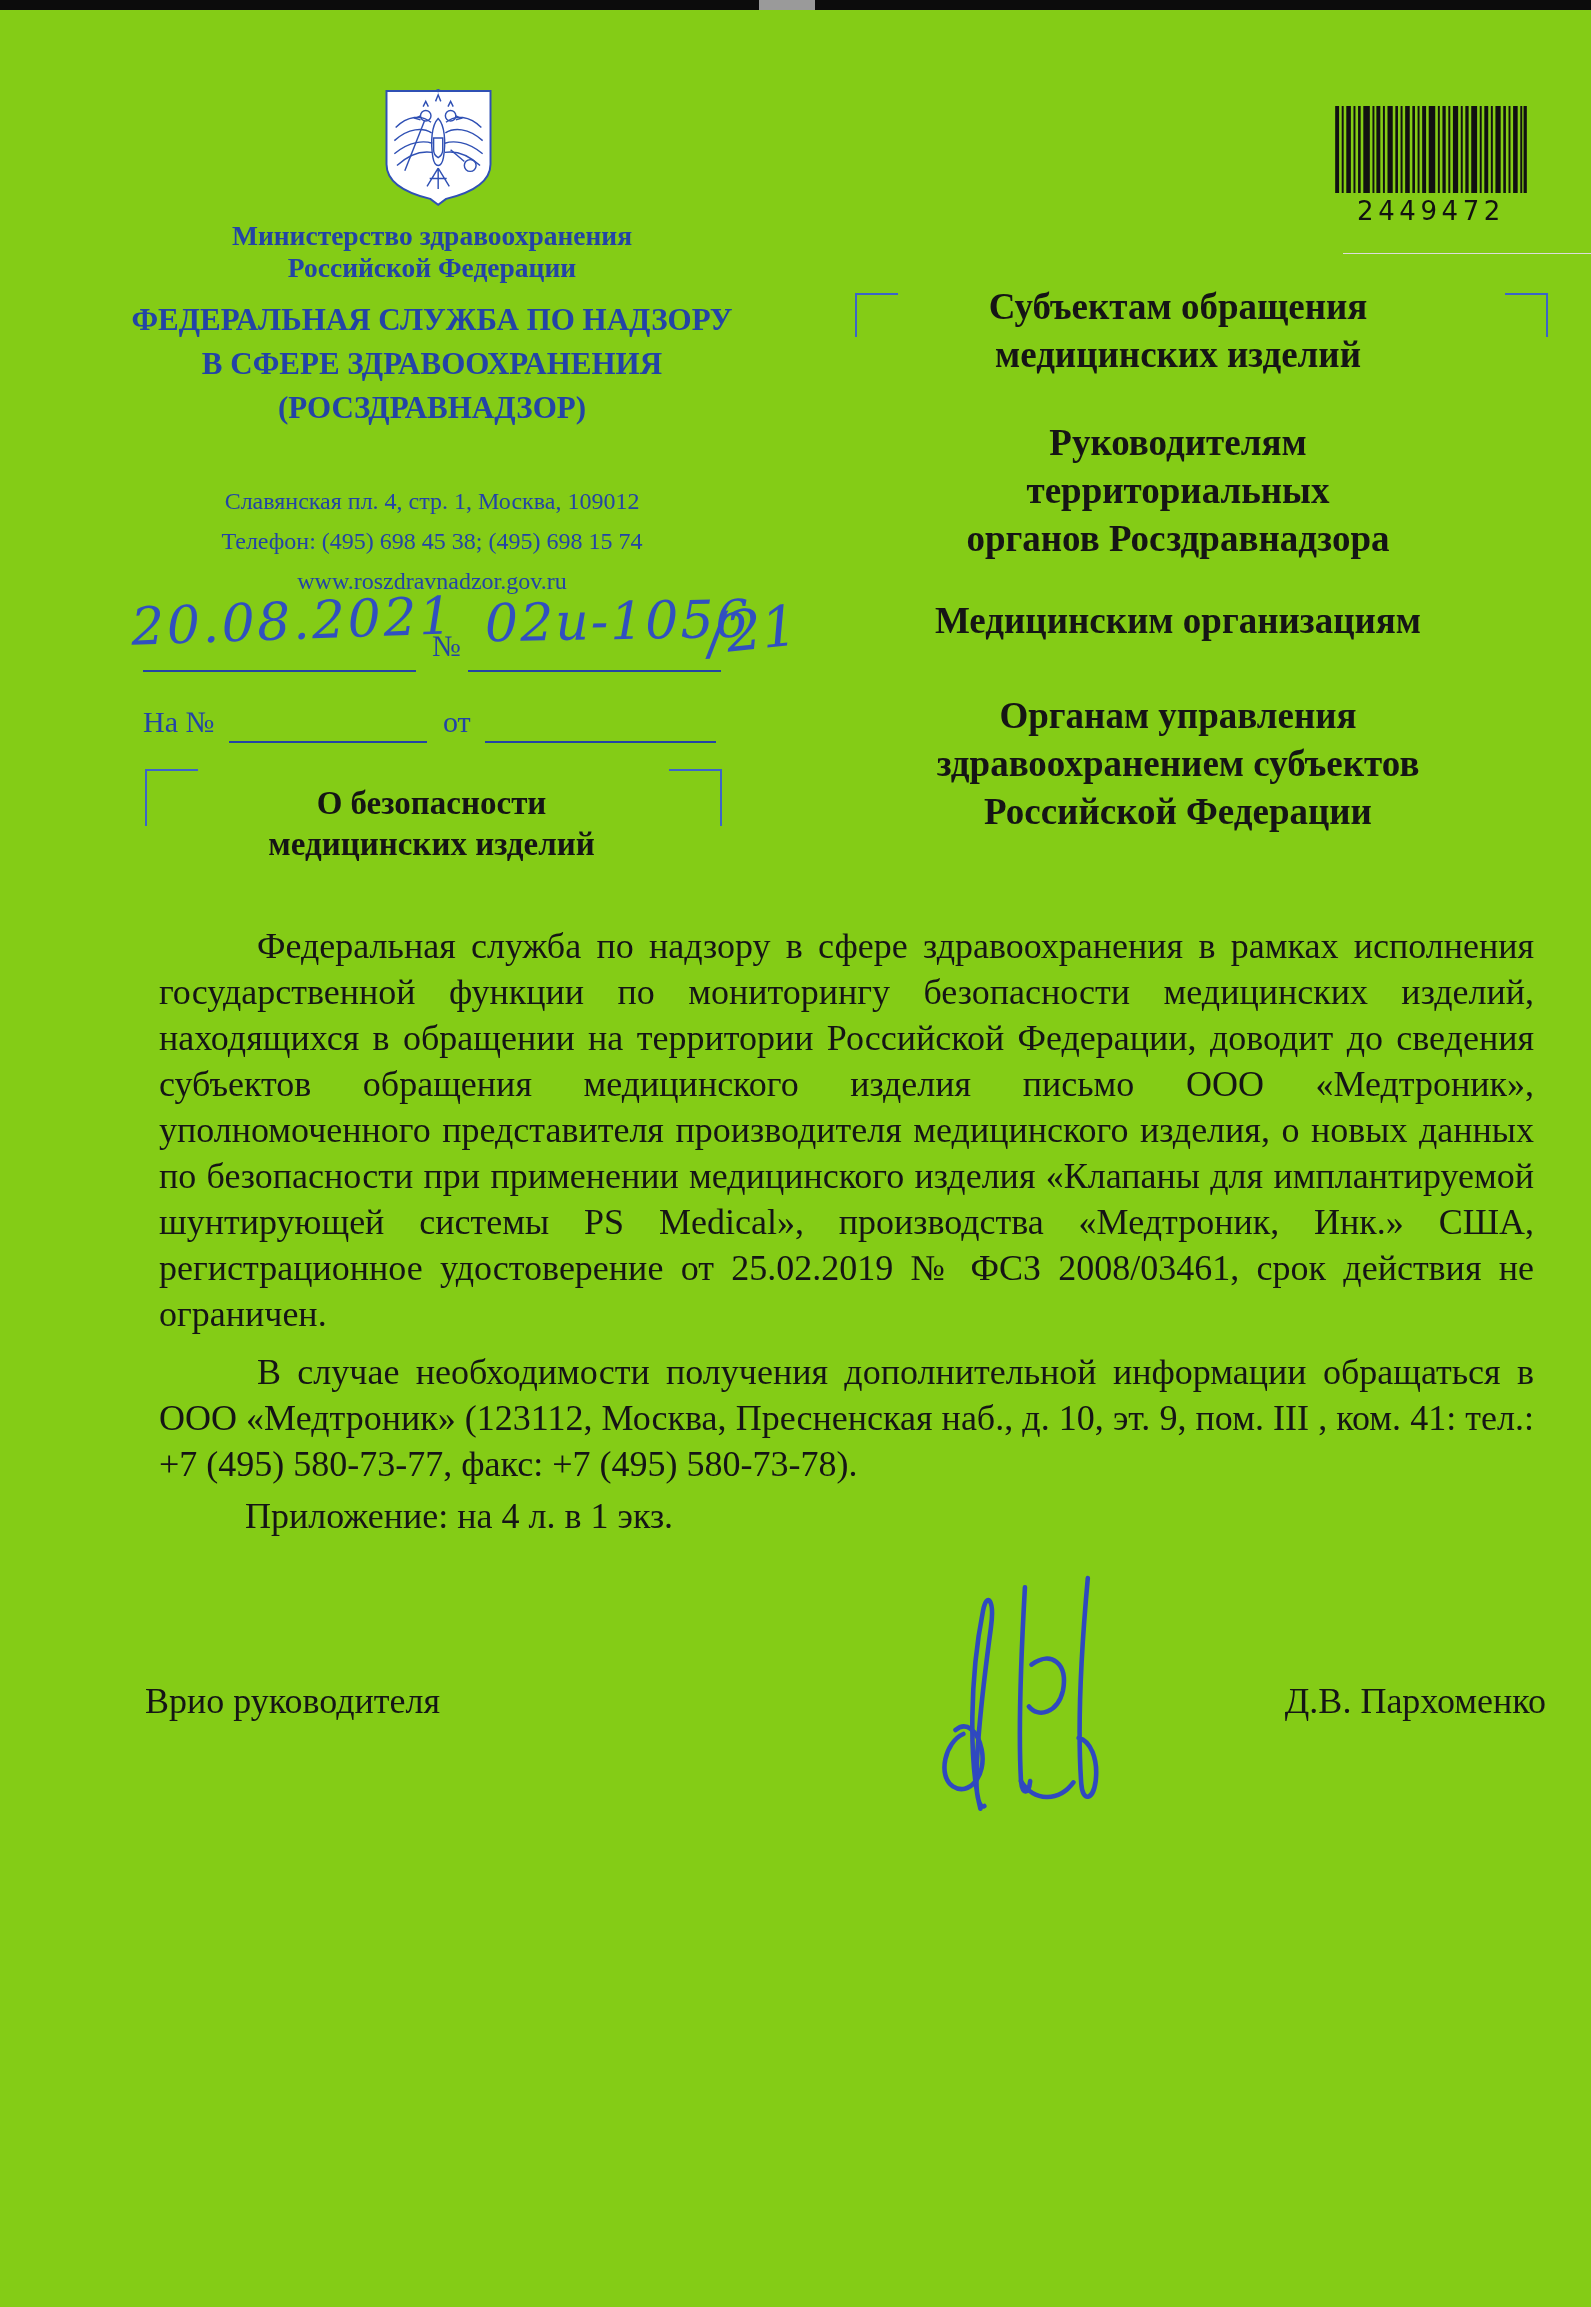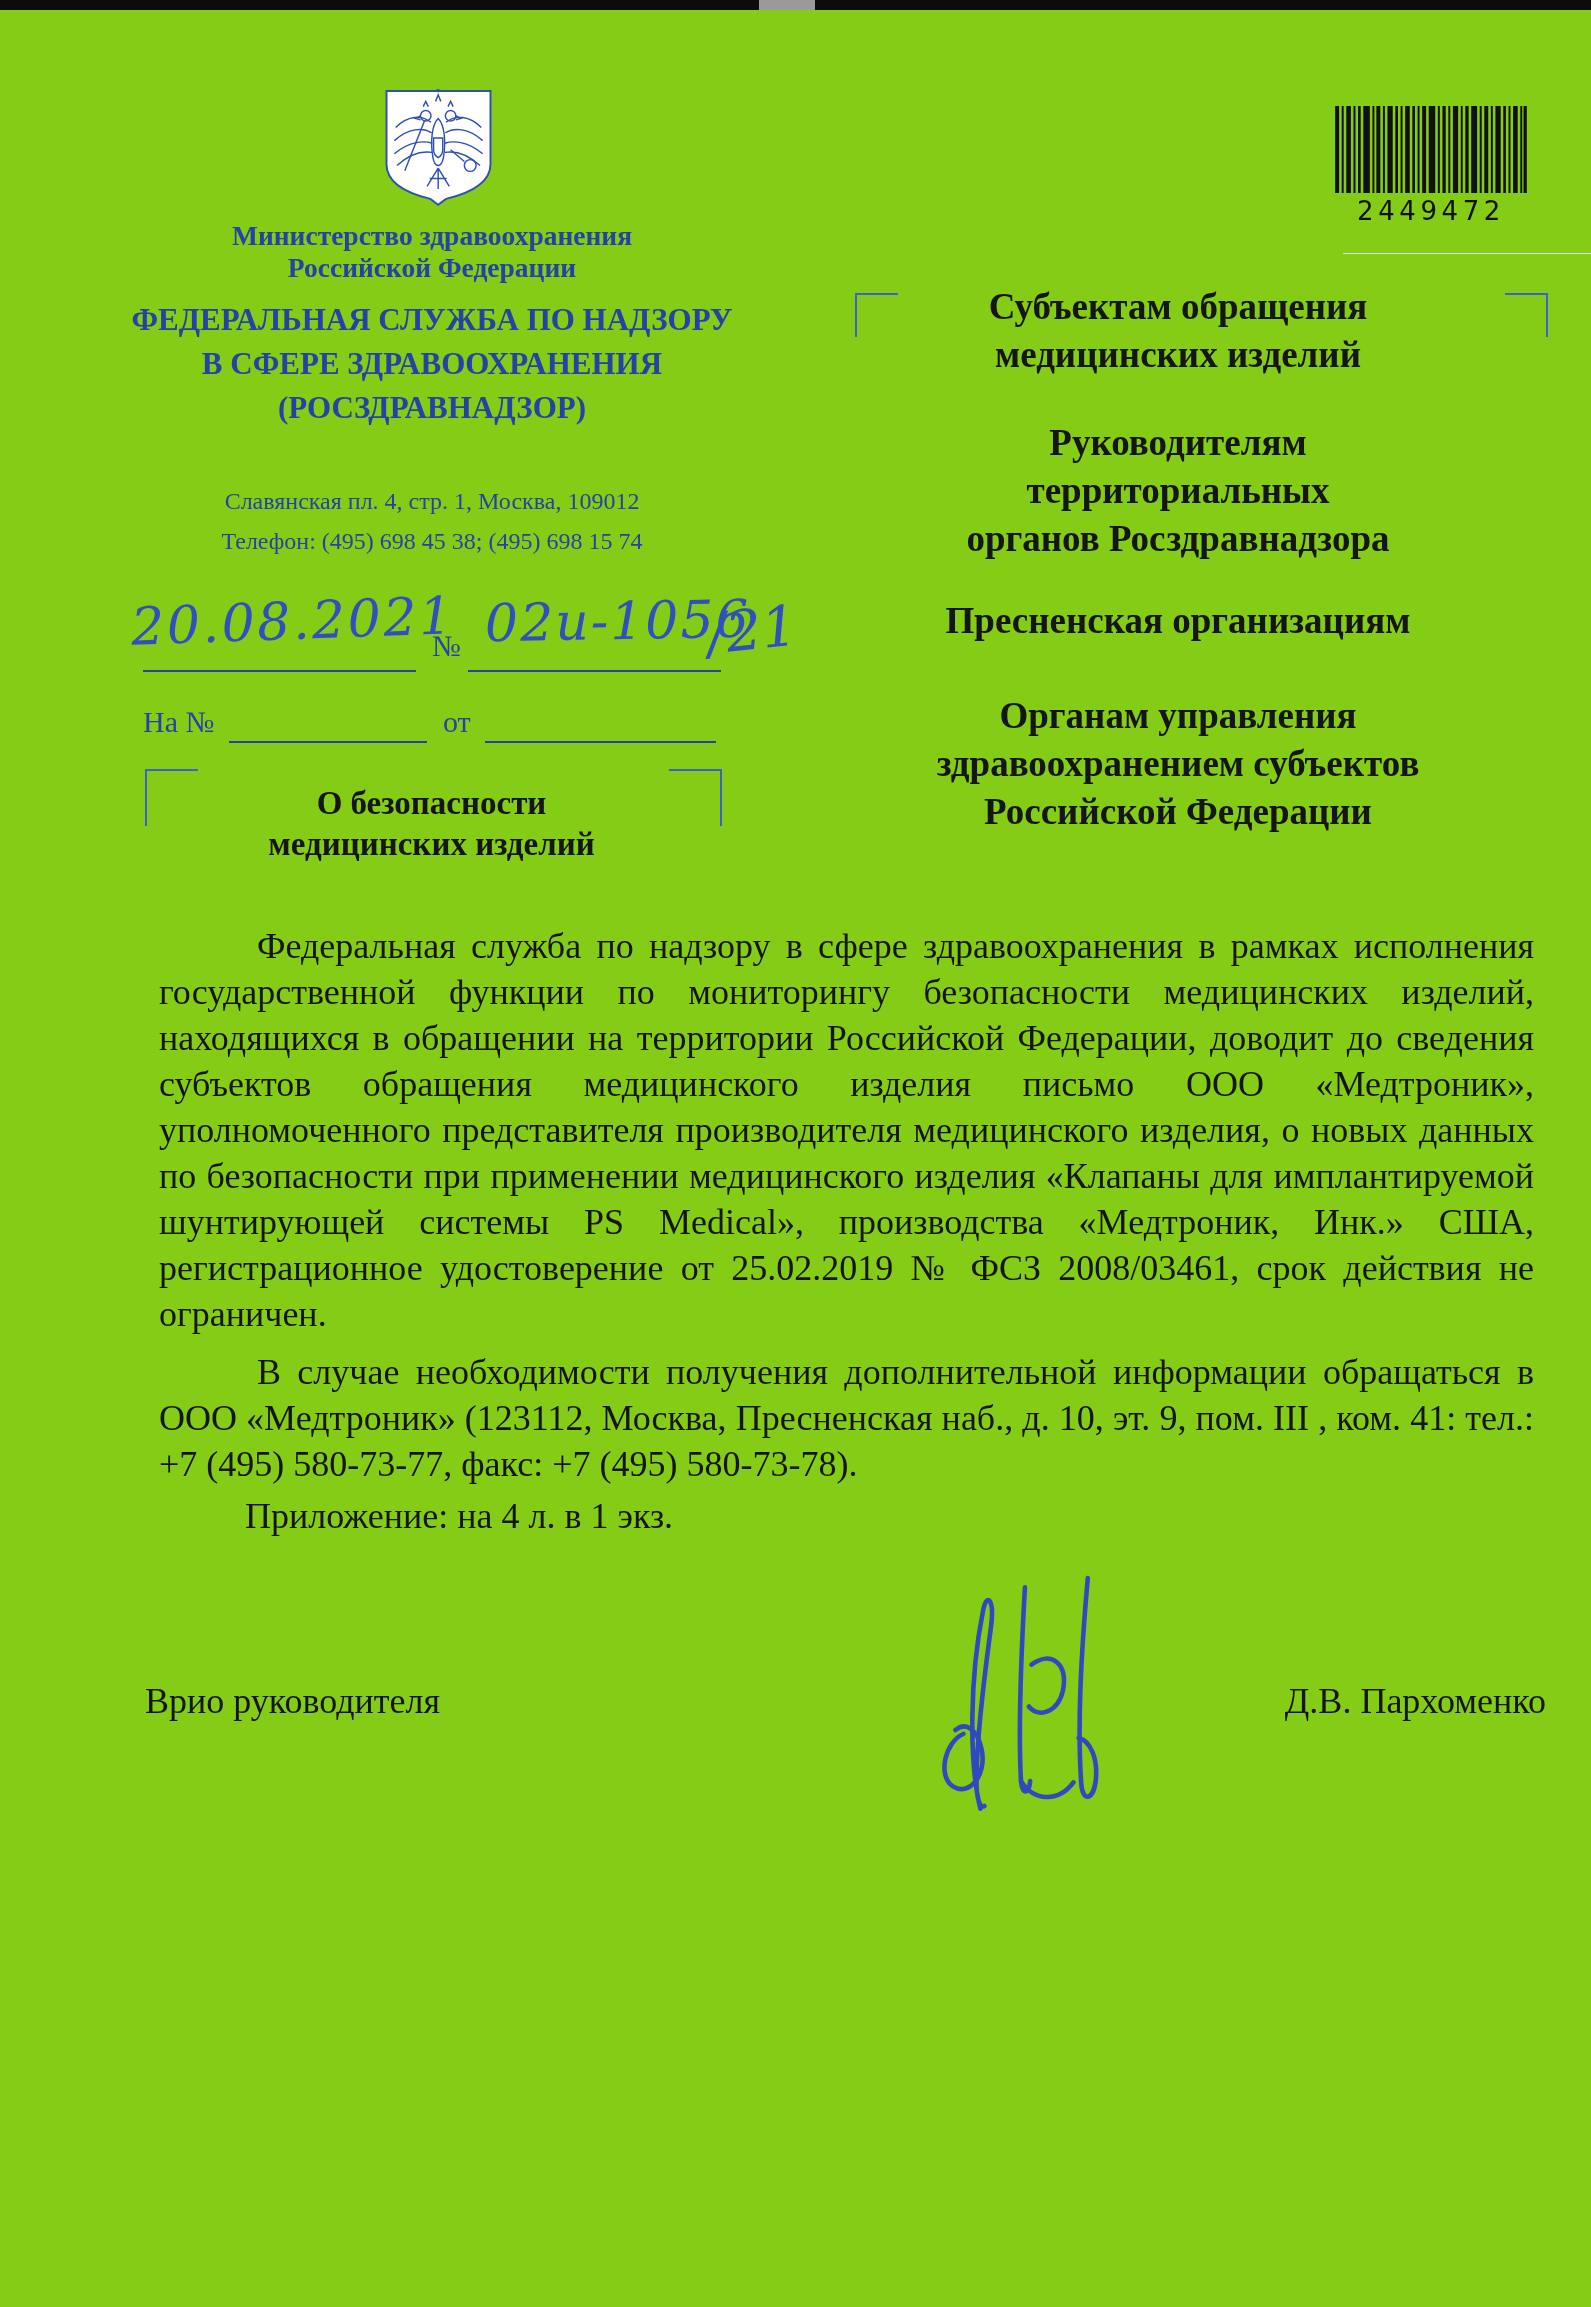--- a/index.html
+++ b/index.html
@@ -138,20 +138,21 @@
     </svg>
   </div>
 
   <div class="abs ministry center ml">Министерство здравоохранения
 Российской Федерации</div>
   <div class="abs service center ml">ФЕДЕРАЛЬНАЯ СЛУЖБА ПО НАДЗОРУ
 В СФЕРЕ ЗДРАВООХРАНЕНИЯ
 (РОСЗДРАВНАДЗОР)</div>
   <div class="abs addr addr1 center">Славянская пл. 4, стр. 1, Москва, 109012</div>
   <div class="abs addr addr2 center">Телефон: (495) 698 45 38; (495) 698 15 74</div>
+  <div class="abs addr addr3 center">www.roszdravnadzor.gov.ru</div>
 
   <div class="abs barcode-wrap">
     <svg width="192" height="87" viewBox="0 0 293 133">
       <g fill="#111">
         <rect x="0" width="6" height="133"></rect>
           <rect x="10" width="3" height="133"></rect>
           <rect x="17" width="7" height="133"></rect>
         <rect x="28" width="3" height="133"></rect>
           <rect x="35" width="4" height="133"></rect>
           <rect x="43" width="10" height="133"></rect>
@@ -204,21 +205,21 @@
   <div class="abs subject center ml">О безопасности
 медицинских изделий</div>
 
   <div class="abs bracket rcpt-br l rcpt-br-l"></div>
   <div class="abs bracket rcpt-br r rcpt-br-r"></div>
   <div class="abs recipient rcpt-1 center ml">Субъектам обращения
 медицинских изделий</div>
   <div class="abs recipient rcpt-2 center ml">Руководителям
 территориальных
 органов Росздравнадзора</div>
-  <div class="abs recipient rcpt-3 center ml">Пресненская организациям</div>
+  <div class="abs recipient rcpt-3 center ml">Медицинским организациям</div>
   <div class="abs recipient rcpt-4 center ml">Органам управления
 здравоохранением субъектов
 Российской Федерации</div>
 
   <div class="abs body-text">
     <p>Федеральная служба по надзору в сфере здравоохранения в рамках исполнения государственной функции по мониторингу безопасности медицинских изделий, находящихся в обращении на территории Российской Федерации, доводит до сведения субъектов обращения медицинского изделия письмо ООО «Медтроник», уполномоченного представителя производителя медицинского изделия, о новых данных по безопасности при применении медицинского изделия «Клапаны для имплантируемой шунтирующей системы PS Medical», производства «Медтроник, Инк.» США, регистрационное удостоверение от 25.02.2019 № ФСЗ 2008/03461, срок действия не ограничен.</p>
     <p>В случае необходимости получения дополнительной информации обращаться в ООО «Медтроник» (123112, Москва, Пресненская наб., д. 10, эт. 9, пом. III , ком. 41: тел.: +7 (495) 580-73-77, факс: +7 (495) 580-73-78).</p>
   </div>
   <div class="abs attachment">Приложение: на 4 л. в 1 экз.</div>
 

